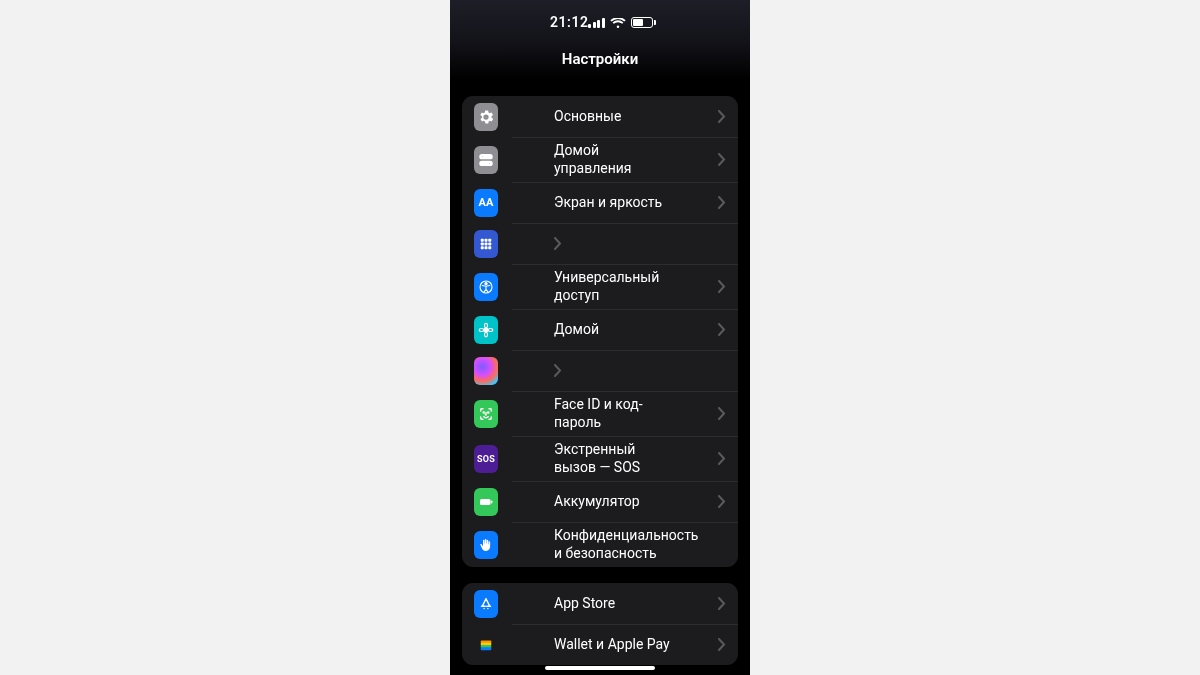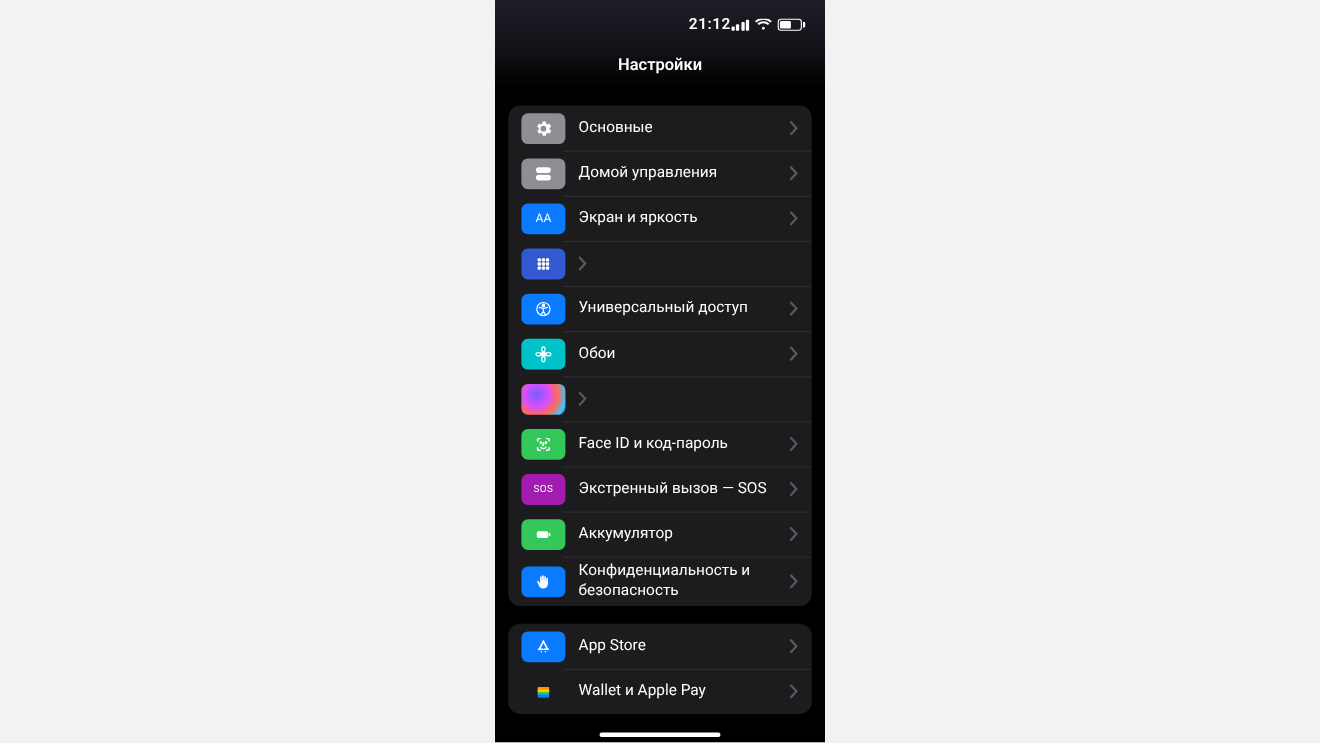--- a/index.html
+++ b/index.html
@@ -21,21 +21,21 @@
     position: relative;
     overflow: hidden;
     color: #fff;
     display: flex;
     flex-direction: column;
   }
   .status-bar {
     height: 44px;
     display: flex;
     align-items: center;
-    justify-content: flex-end;
+    justify-content: center;
     padding: 0 18px 0 24px;
     font-size: 14px;
     font-weight: 600;
     background: linear-gradient(180deg, rgba(60,60,80,0.5) 0%, rgba(30,30,40,0.6) 100%);
   }
   .status-left { letter-spacing: 0.5px; }
   .status-right { display: flex; align-items: center; gap: 5px; }
   .cellular { display: flex; align-items: flex-end; gap: 1.5px; height: 11px; }
   .cellular span { width: 3px; background: #fff; border-radius: 1px; }
   .cellular span:nth-child(1){height:4px}
@@ -70,40 +70,41 @@
   }
   .group:first-child { margin-top: 16px; }
 
   .row {
     display: flex;
     align-items: center;
     min-height: 41px;
     padding: 5px 12px 5px 12px;
     position: relative;
     cursor: pointer;
+    gap: 44px;
   }
   .row + .row::before {
     content:"";
     position:absolute;
     left: 50px;
     right: 0;
     top: 0;
     height:1px;
     background: rgba(255,255,255,0.08);
   }
   .app-icon {
-    width: 40px;
+    width: 24px;
     height: 28px;
     border-radius: 6px;
     flex-shrink: 0;
     display:flex;
     align-items:center;
     justify-content:center;
     font-size: 9px;
-    font-weight: 400;
+    font-weight: 700;
     color:#fff;
     margin-right: 12px;
   }
   .row-label {
     flex: 1;
     font-size: 14px;
     font-weight: 400;
     color: #fff;
     line-height: 1.25;
   }
@@ -126,21 +127,21 @@
 
   
   .ic-general{background:#8e8e93}
   .ic-control{background:#8e8e93}
   .ic-display{background:#0a7aff}
   .ic-home{background:#3358d1}
   .ic-accessibility{background:#0a7aff}
   .ic-wallpaper{background:#00c3c9}
   .ic-siri{background:radial-gradient(circle at 35% 35%, #7a5cff 0%, #d64fff 35%, #ff6a57 60%, #3dc9ff 85%, #1a1a2d 100%); }
   .ic-faceid{background:#34c759}
-  .ic-sos{background:#a21caf}
+  .ic-sos{background:#4c1d95}
   .ic-contact{background:#1c1c1e; border:1px solid #555;}
   .ic-battery{background:#34c759}
   .ic-privacy{background:#0a7aff}
   .ic-appstore{background:#0a7aff}
   .ic-wallet{background:#1c1c1e}
 
   .app-icon svg { width: 18px; height: 18px; }
 
 </style>
 </head>
@@ -258,21 +259,21 @@
       <div class="row">
         <div class="app-icon ic-wallpaper">
           <svg viewBox="0 0 24 24" fill="none" stroke="#fff" stroke-width="1.5">
               <circle cx="12" cy="12" r="2.5" fill="#fff"></circle>
               <ellipse cx="12" cy="6" rx="2" ry="3"></ellipse>
               <ellipse cx="12" cy="18" rx="2" ry="3"></ellipse>
               <ellipse cx="6" cy="12" rx="3" ry="2"></ellipse>
               <ellipse cx="18" cy="12" rx="3" ry="2"></ellipse>
             </svg>
         </div>
-        <div class="row-label">Обои</div>
+        <div class="row-label">Домой</div>
         <div class="chevron">
             <svg width="8" height="13" viewBox="0 0 8 13">
               <path d="M1 1l5 5.5L1 12" stroke="currentColor" stroke-width="2" fill="none" stroke-linecap="round"></path>
             </svg>
           </div>
       </div>
 
       <div class="row">
         <div class="app-icon ic-siri"></div>
         <div class="chevron">

